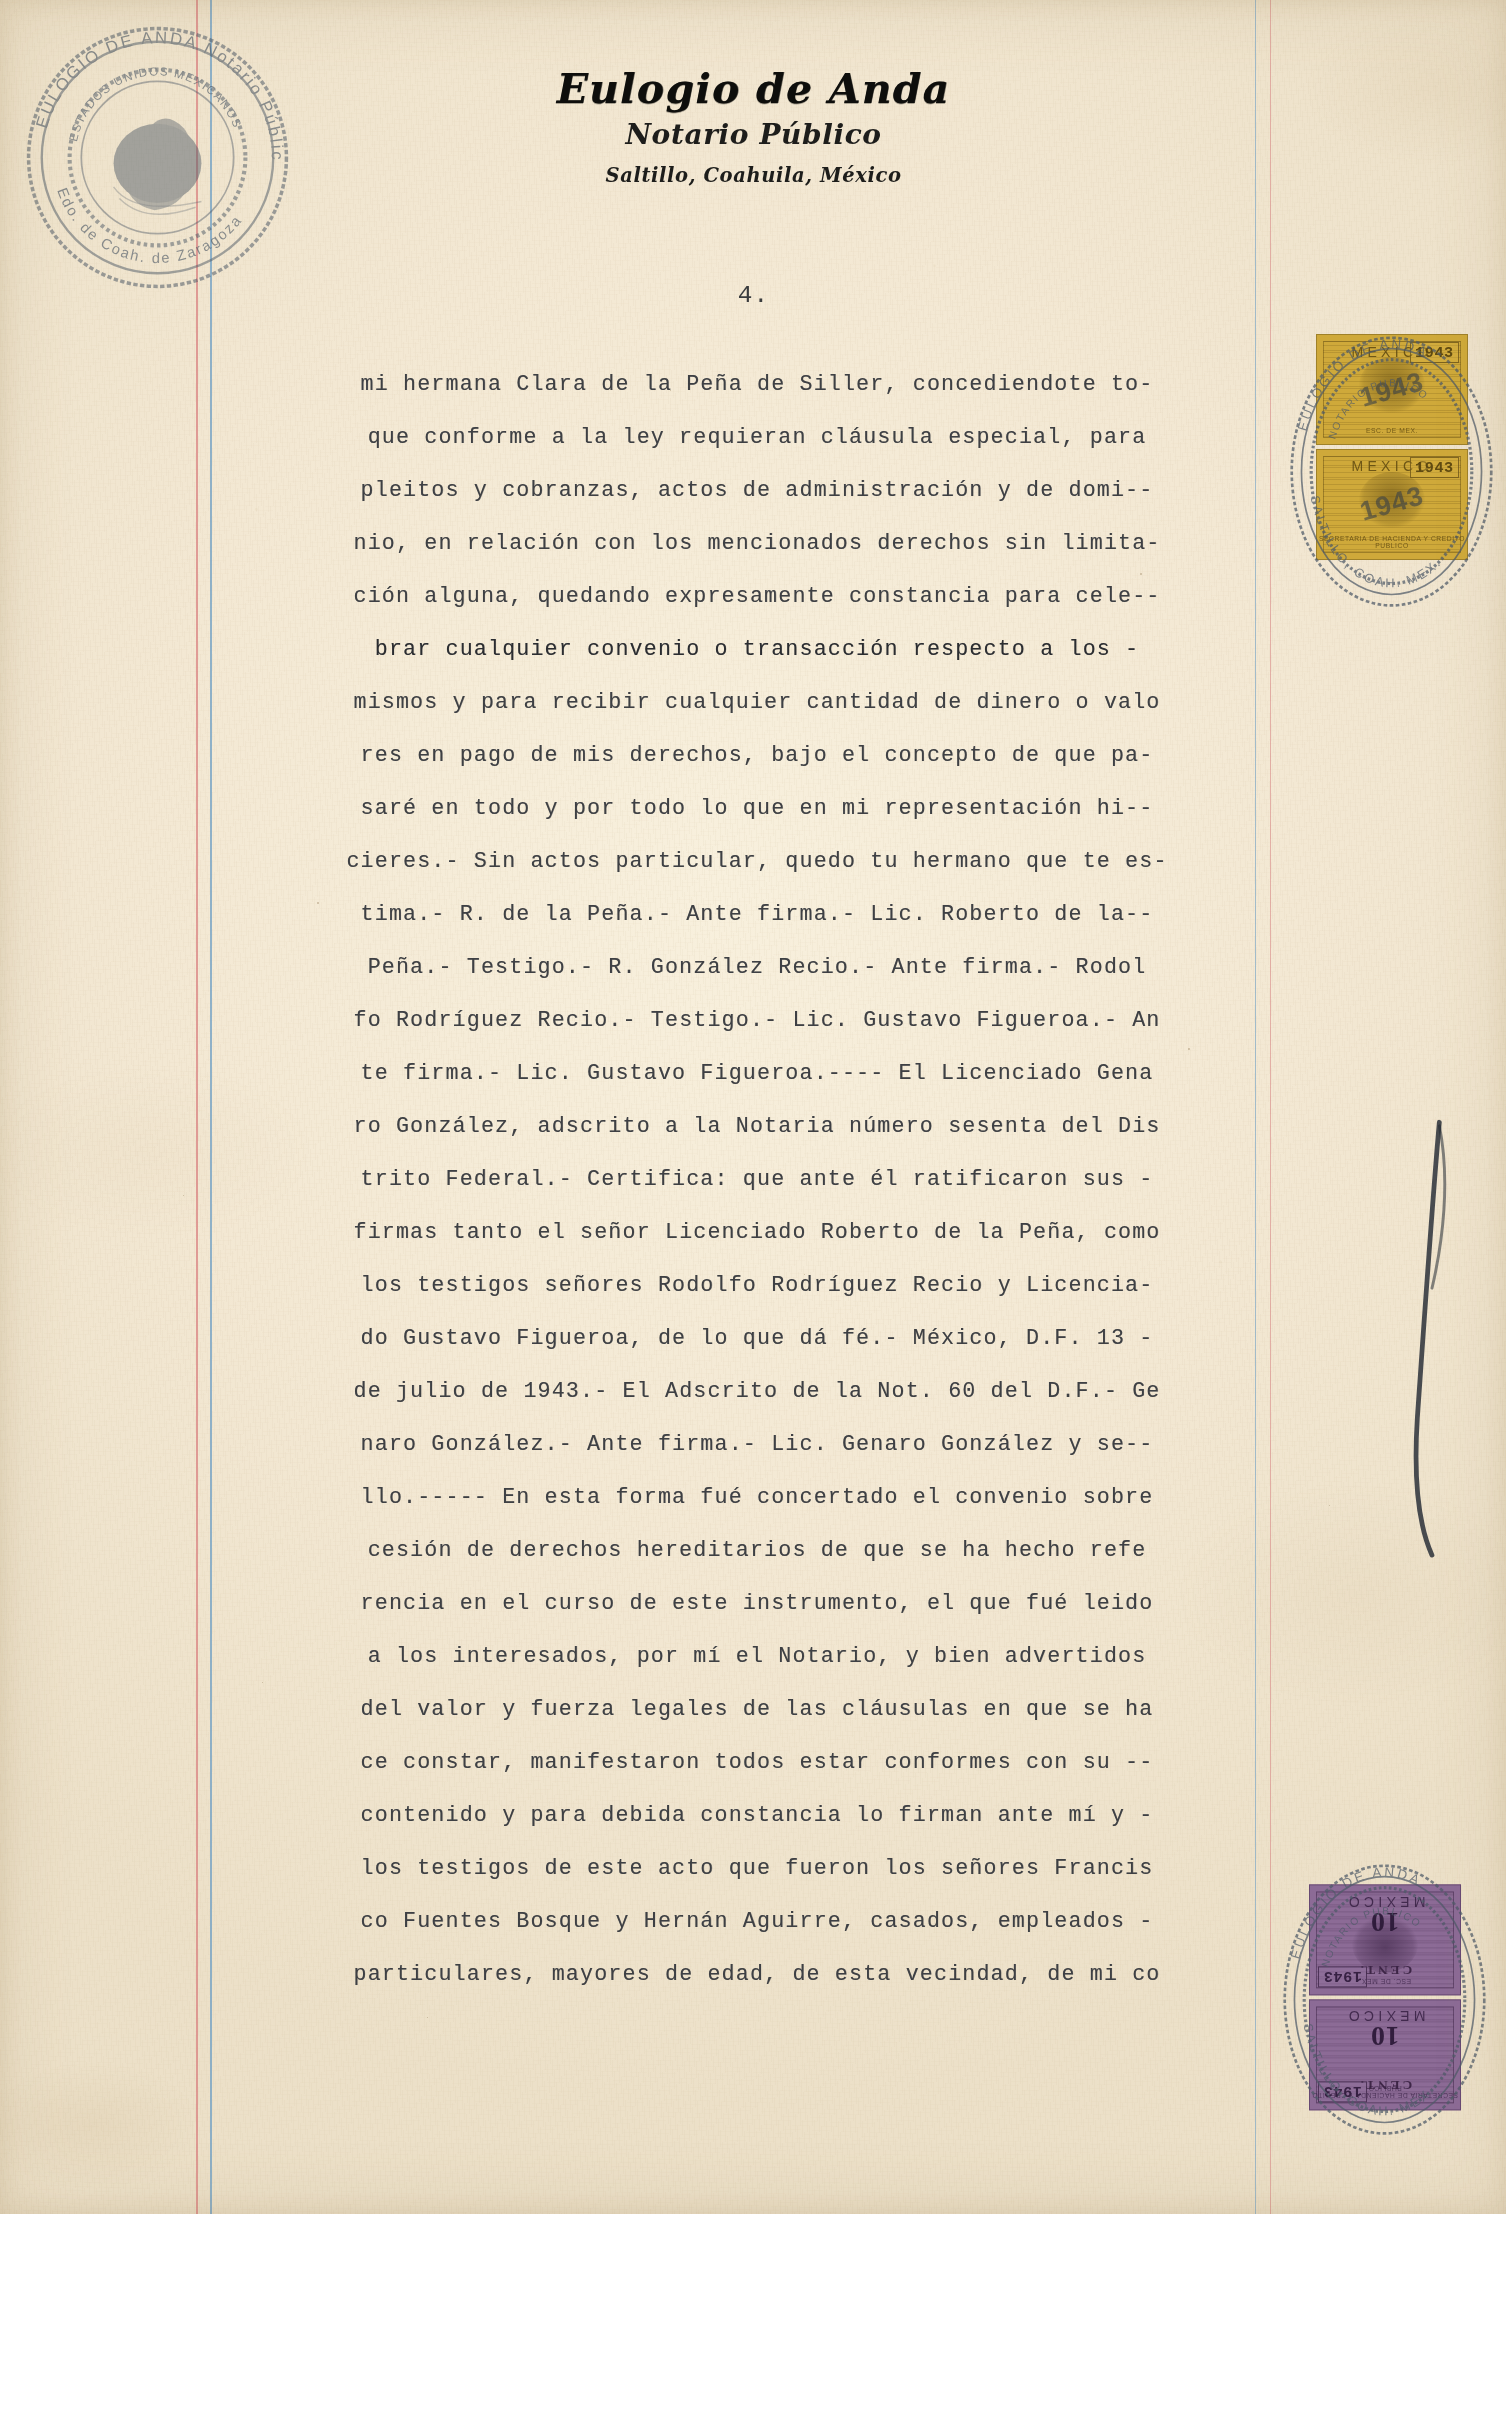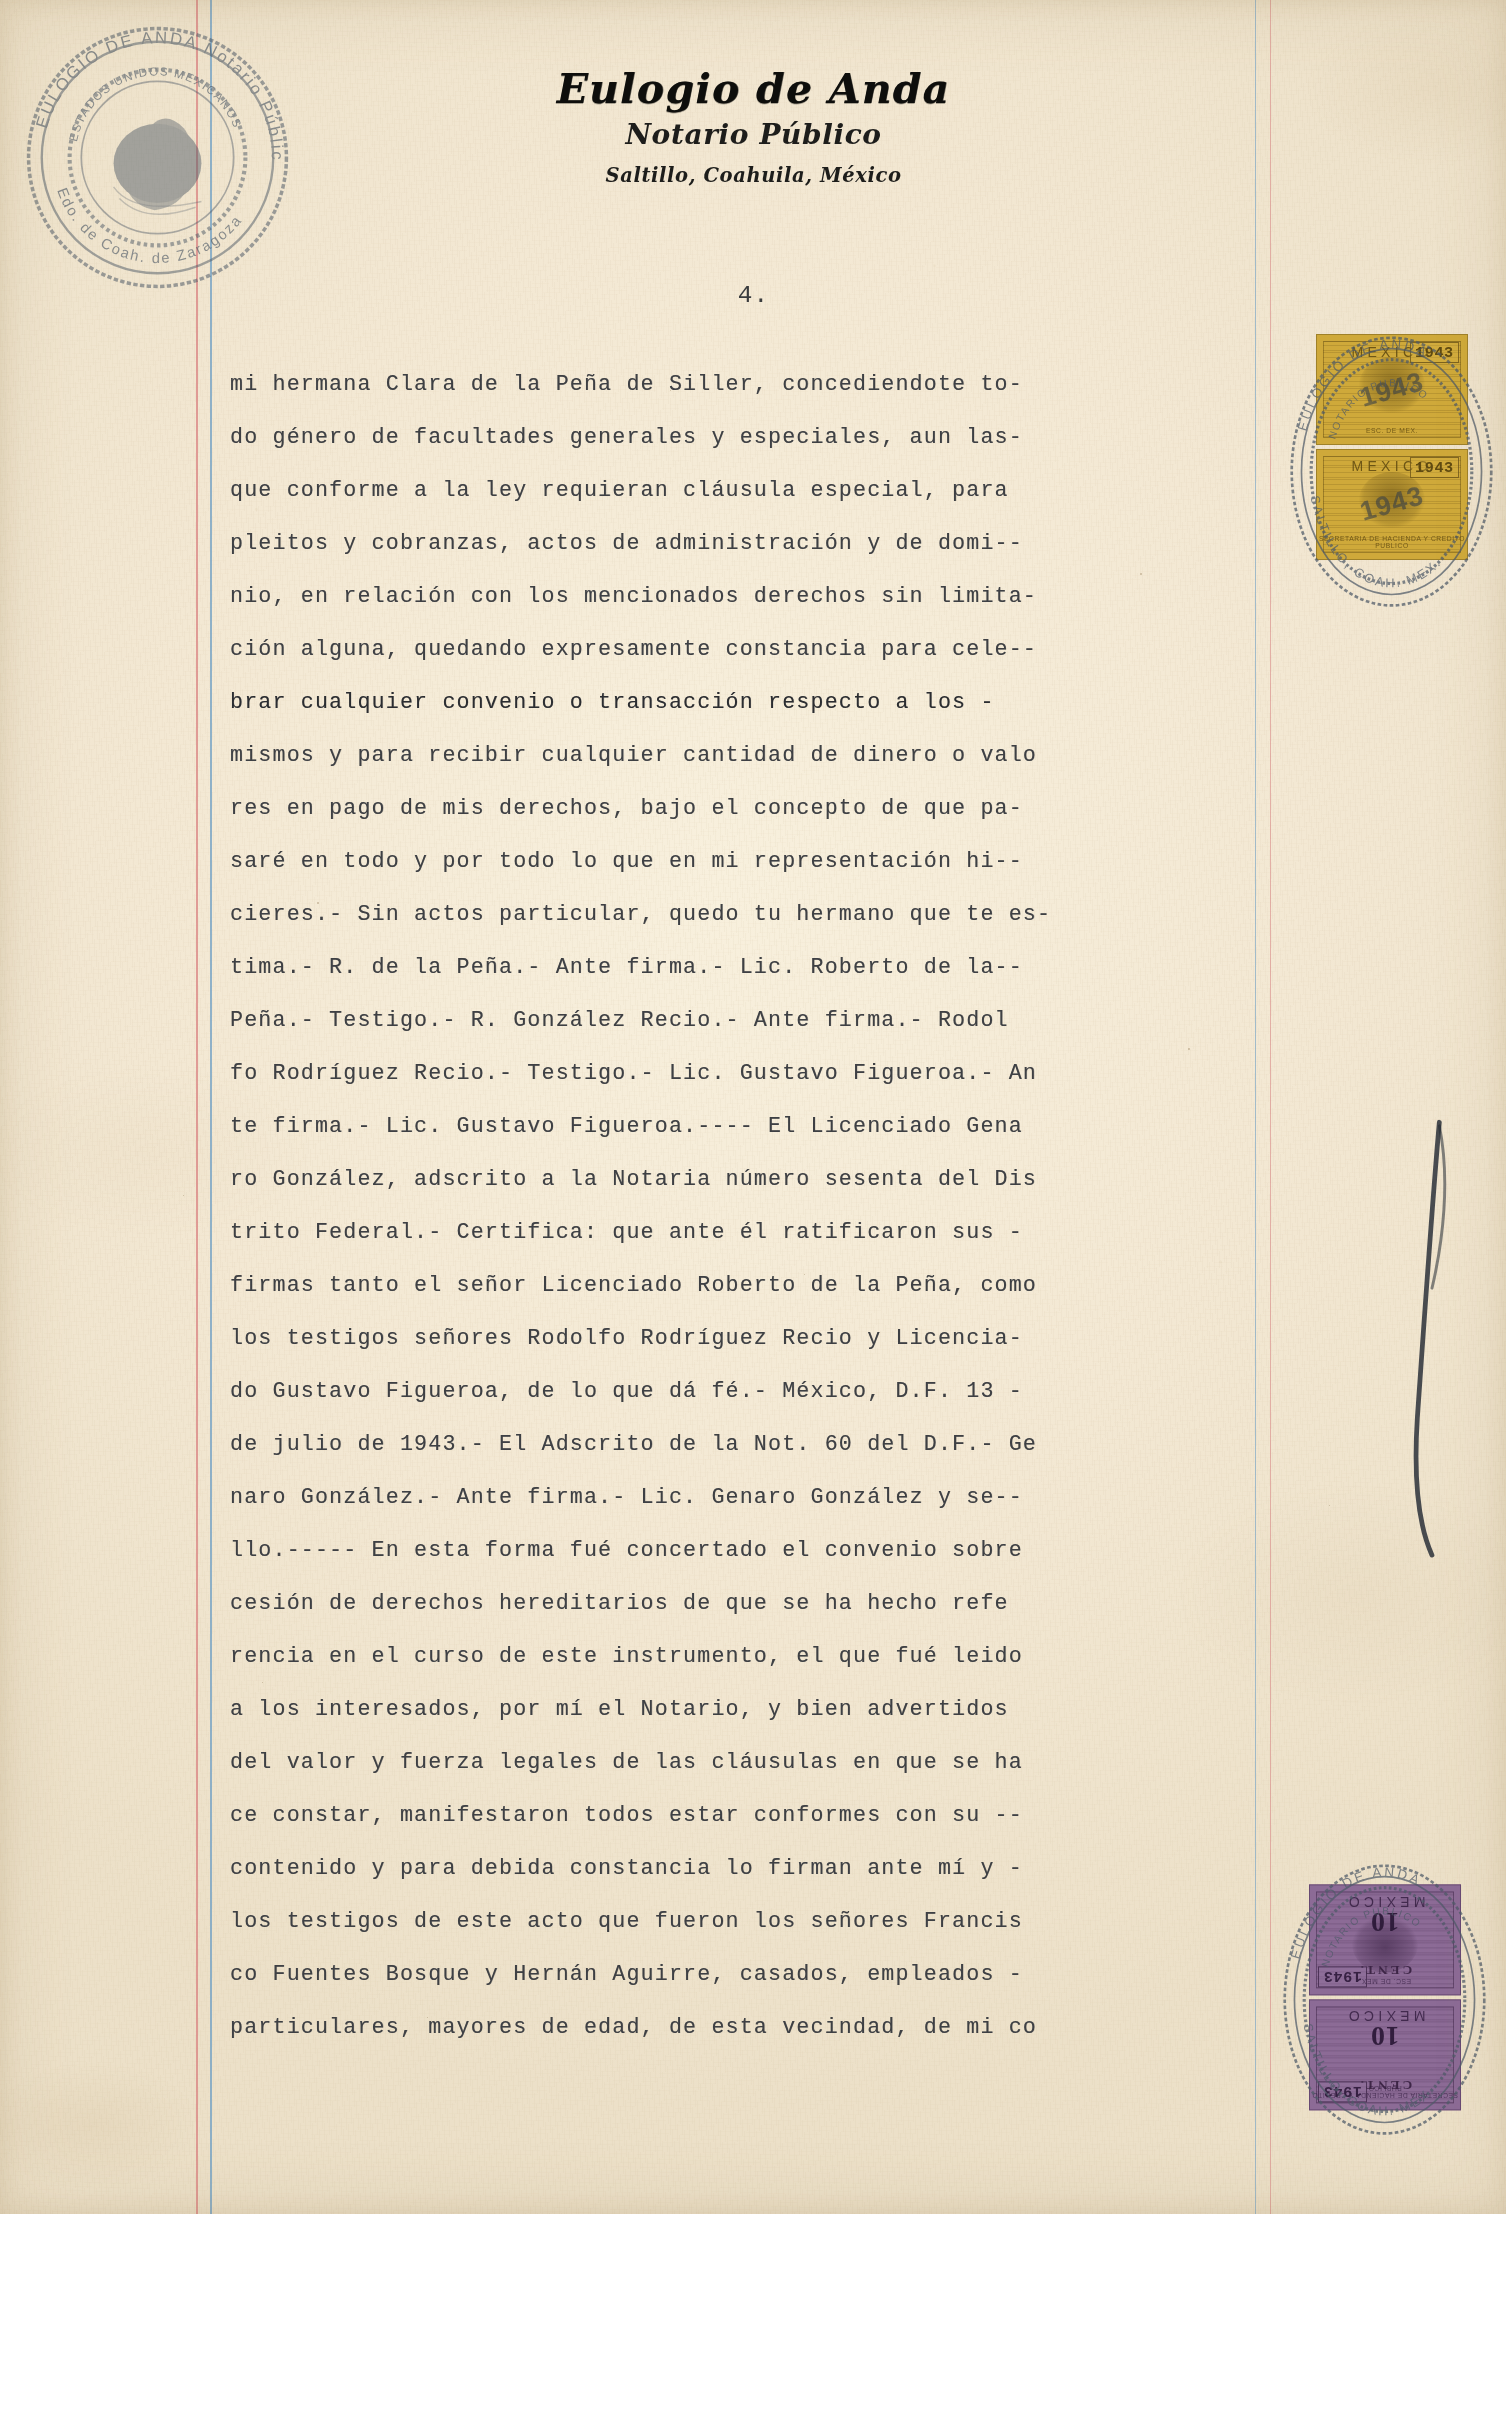--- a/index.html
+++ b/index.html
@@ -114,20 +114,21 @@
     color: #3a3c3e;
     letter-spacing: 1.2px;
   }
 
   
   .body-text {
     position: absolute;
     left: 230px;
     top: 358px;
     width: 1054px;
+    text-align: center;
   }
   .tw-line {
     font-family: "Liberation Mono", monospace;
     font-size: 21.6px;
     letter-spacing: 1.2px;
     color: #3e4044;
     height: 53px;
     line-height: 53px;
     white-space: pre;
     text-shadow: 0.3px 0.3px 0 rgba(62,64,68,.38);
@@ -333,21 +334,20 @@
   <div class="letterhead">
     <div class="lh-name">Eulogio de Anda</div>
     <div class="lh-role">Notario Público</div>
     <div class="lh-city">Saltillo, Coahuila, México</div>
   </div>
 
   <div class="page-number">4.</div>
 
   <div class="body-text" id="body-text">
       <div class="tw-line">mi hermana Clara de la Peña de Siller, concediendote to-</div>
-      <div class="tw-line">do género de facultades generales y especiales, aun las-</div>
       <div class="tw-line">que conforme a la ley requieran cláusula especial, para</div>
       <div class="tw-line">pleitos y cobranzas, actos de administración y de domi--</div>
       <div class="tw-line">nio, en relación con los mencionados derechos sin limita-</div>
       <div class="tw-line">ción alguna, quedando expresamente constancia para cele--</div>
       <div class="tw-line ink-dark">brar cualquier convenio o transacción respecto a los -</div>
       <div class="tw-line">mismos y para recibir cualquier cantidad de dinero o valo</div>
       <div class="tw-line">res en pago de mis derechos, bajo el concepto de que pa-</div>
       <div class="tw-line">saré en todo y por todo lo que en mi representación hi--</div>
       <div class="tw-line">cieres.- Sin actos particular, quedo tu hermano que te es-</div>
       <div class="tw-line">tima.- R. de la Peña.- Ante firma.- Lic. Roberto de la--</div>

